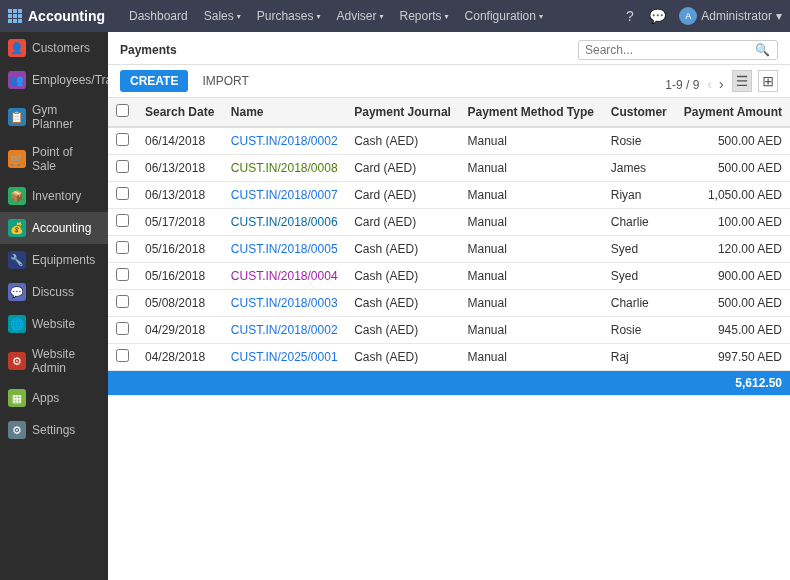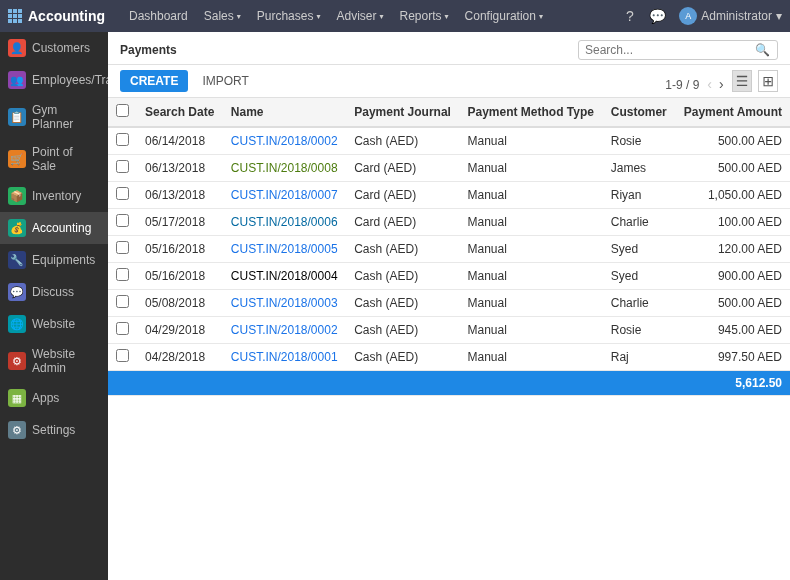--- a/index.html
+++ b/index.html
@@ -422,21 +422,21 @@
       <td style="color:#1a73e8;cursor:pointer;">CUST.IN/2018/0005</td>
       <td>Cash (AED)</td>
       <td>Manual</td>
       <td>Syed</td>
       <td class="amount-col">120.00 AED</td>
 
     </tr>
             <tr>
       <td><input type="checkbox" style=""></td>
       <td>05/16/2018</td>
-      <td style="color:#000000;cursor:pointer;">CUST.IN/2018/0004</td>
+      <td style="color:#a21caf;cursor:pointer;">CUST.IN/2018/0004</td>
       <td>Cash (AED)</td>
       <td>Manual</td>
       <td>Syed</td>
       <td class="amount-col">900.00 AED</td>
 
     </tr>
             <tr>
       <td><input type="checkbox" style=""></td>
       <td>05/08/2018</td>
       <td style="color:#1a73e8;cursor:pointer;">CUST.IN/2018/0003</td>
@@ -452,21 +452,21 @@
       <td style="color:#1a73e8;cursor:pointer;">CUST.IN/2018/0002</td>
       <td>Cash (AED)</td>
       <td>Manual</td>
       <td>Rosie</td>
       <td class="amount-col">945.00 AED</td>
 
     </tr>
             <tr>
       <td><input type="checkbox" style=""></td>
       <td>04/28/2018</td>
-      <td style="color:#1a73e8;cursor:pointer;">CUST.IN/2018/0001</td>
+      <td style="color:#1a73e8;cursor:pointer;">CUST.IN/2025/0001</td>
       <td>Cash (AED)</td>
       <td>Manual</td>
       <td>Raj</td>
       <td class="amount-col">997.50 AED</td>
 
     </tr>
             <tr class="total-row">
               <td colspan="6" style="background:#1e88e5;"></td>
               <td style="background:#1e88e5;color:#fff;font-weight:bold;text-align:right;padding:5px 8px;">5,612.50</td>
             </tr>

